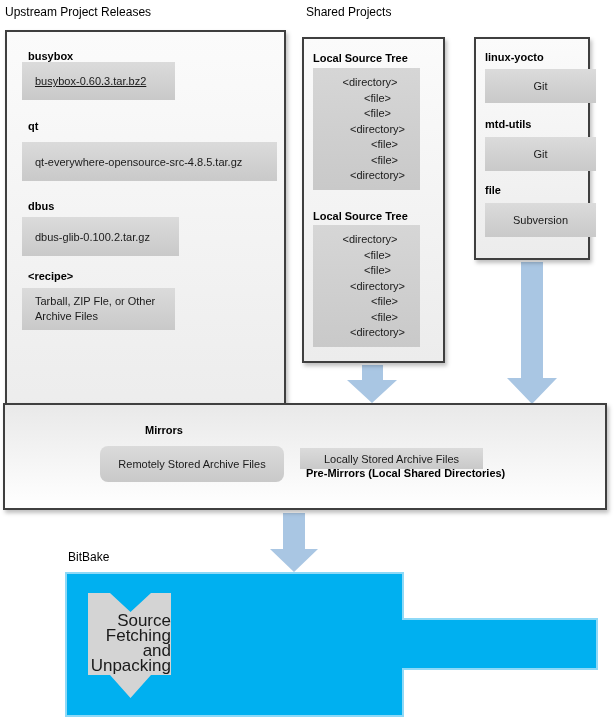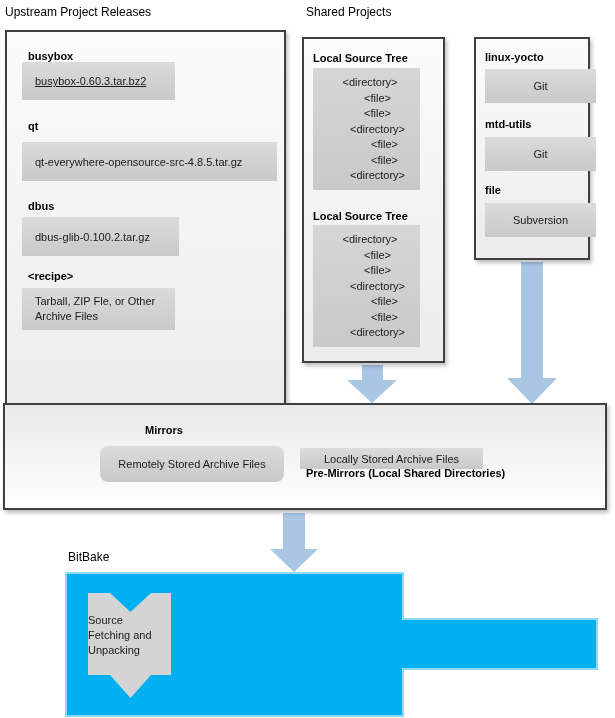--- a/index.html
+++ b/index.html
@@ -29,21 +29,21 @@
     position:absolute; box-sizing:border-box;
     background:linear-gradient(180deg,#d6d6d6 0%,#c9c9c9 100%);
     font-size:11px; color:#1a1a1a; padding:7px 0 17px 7px; line-height:15.5px;
   }
   .tl0 { padding-left:0; }
   .tl1 { padding-left:15px; }
   .tl2 { padding-left:29px; }
   .overlay { position:absolute; left:0; top:0; width:615px; height:718px; pointer-events:none; }
   .chevron-text {
     position:absolute; left:88px; top:613px; width:83px;
-    font-size:11px; line-height:15px; text-align:left; color:#1a1a1a;
+    font-size:17px; line-height:15px; text-align:right; color:#1a1a1a;
   }
   
   #t-upstream { left:5px; top:5px; }
   #t-local    { left:306px; top:5px; }
   #t-scms     { left:461px; top:5px; }
   #t-mirrors  { left:8px; top:368px; }
   #t-bitbake  { left:68px; top:550px; }
 
   #p-upstream { left:5px; top:30px; width:281px; height:393px; }
   #u-l0 { left:21px; top:18px; }   #u-b0 { left:15px; top:30px;  width:153px; height:38px;text-decoration:underline; }

